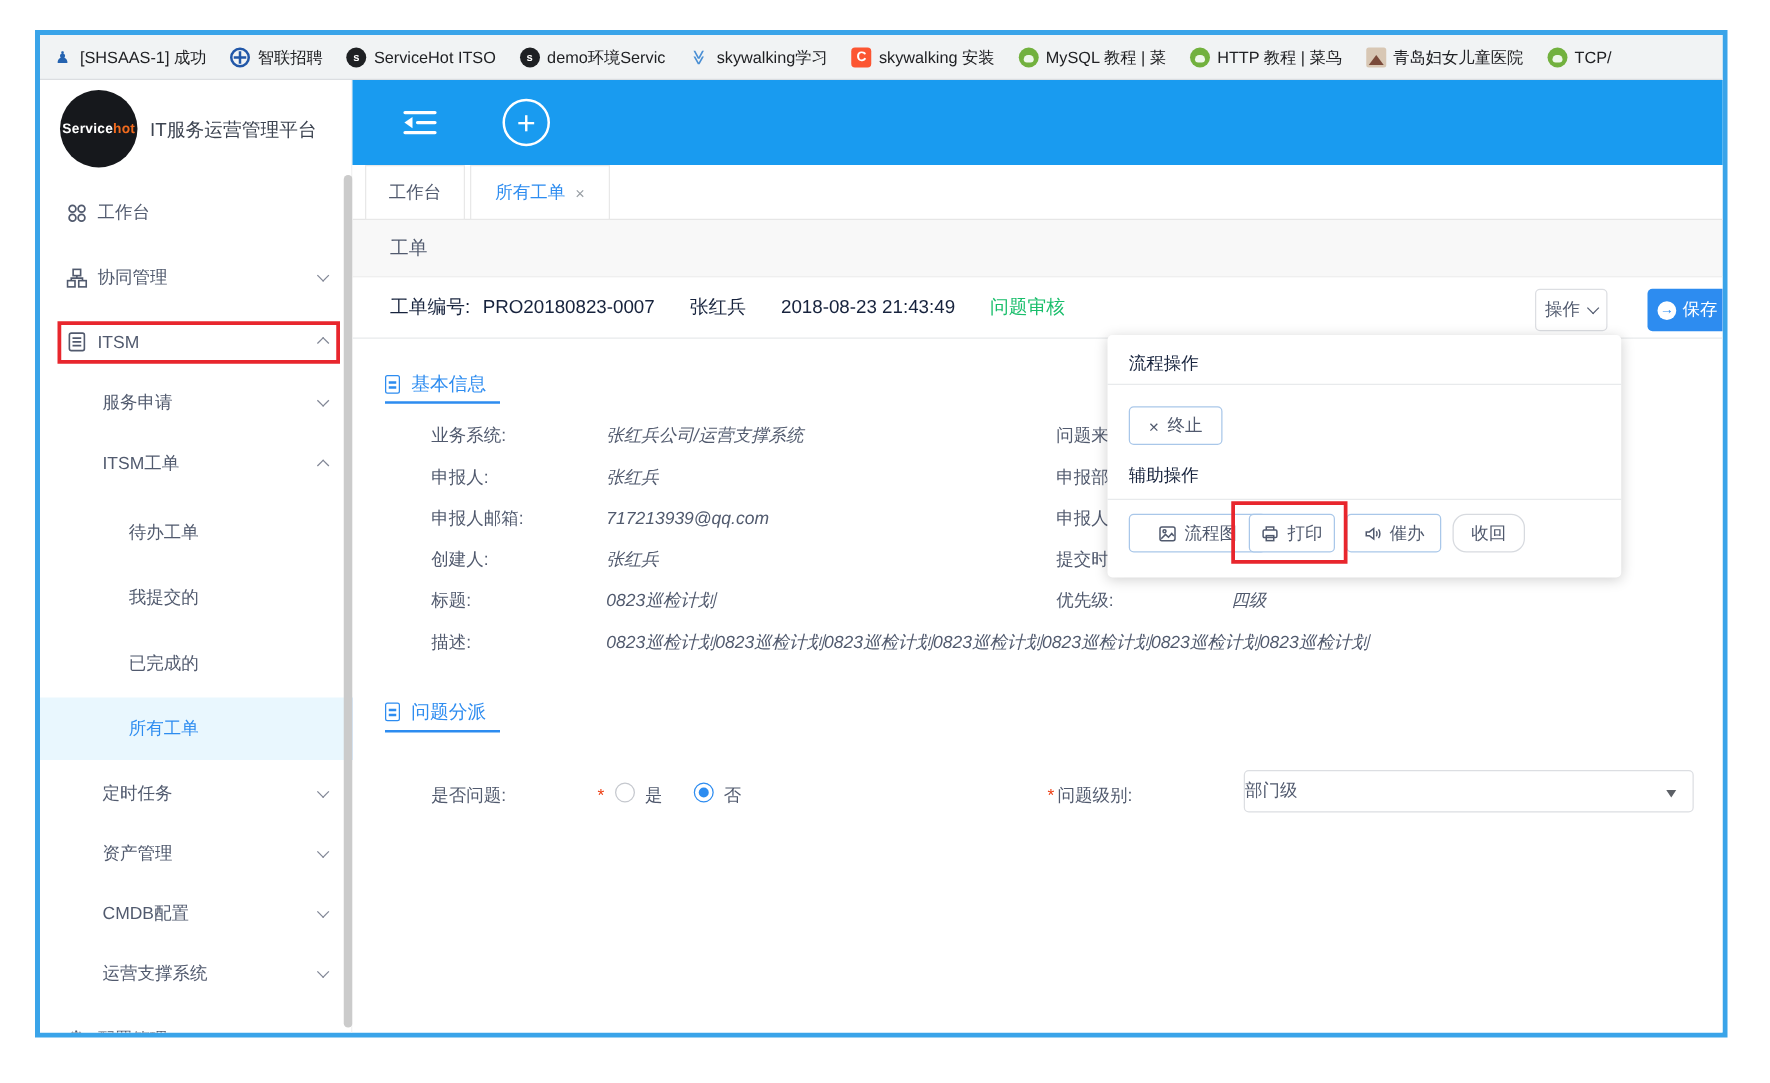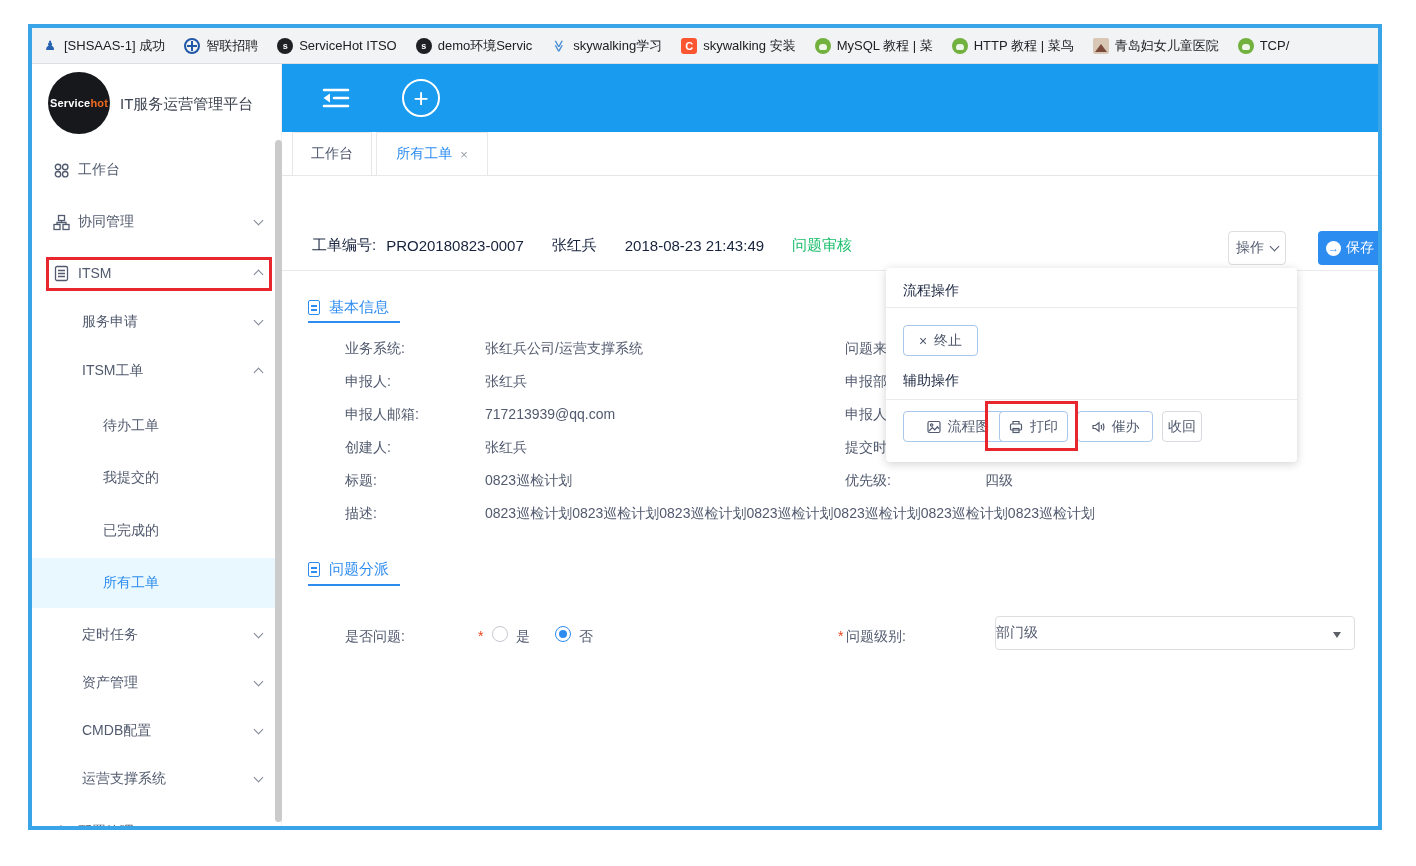--- a/index.html
+++ b/index.html
@@ -85,21 +85,21 @@
   .save-ico{width:15px;height:15px;border-radius:50%;background:#fff;color:#2d8cf0;font-size:11px;font-weight:bold;
     display:flex;align-items:center;justify-content:center;}
   .divider1{position:absolute;left:0;right:0;top:48px;border-top:1px solid #e8eaec;}
 
   .sec-head{position:absolute;left:26px;display:flex;align-items:center;gap:9px;font-size:15px;color:#2d8cf0;}
   .doc-ico{width:12px;height:15px;border:1px solid #2d8cf0;border-radius:2px;position:relative;}
   .doc-ico::after{content:"";position:absolute;left:2px;top:4px;width:6px;height:1.5px;background:#2d8cf0;box-shadow:0 4px 0 #2d8cf0;}
   .sec-line{position:absolute;height:2px;width:92px;background:#2d8cf0;left:26px;}
 
   .f-label{position:absolute;font-size:14px;color:#515a6e;}
-  .f-value{position:absolute;font-size:14px;color:#515a6e;white-space:nowrap;}
+  .f-value{position:absolute;font-size:14px;color:#515a6e;white-space:nowrap;font-style:italic;}
 
   .req{color:#ed3f14;font-size:14px;position:absolute;}
   .radio{position:absolute;width:16px;height:16px;border-radius:50%;background:#fff;border:1px solid #c5c8ce;cursor:pointer;}
   .radio.checked{border-color:#2d8cf0;}
   .radio.checked::after{content:"";position:absolute;left:3px;top:3px;width:8px;height:8px;border-radius:50%;background:#2d8cf0;}
   .sel{position:absolute;left:713px;top:394px;width:360px;height:34px;border:1px solid #dcdee2;border-radius:4px;
     background:#fff;display:flex;align-items:center;padding-left:0;font-size:14px;color:#515a6e;cursor:pointer;}
   .sel-arrow{position:absolute;right:13px;top:15px;width:0;height:0;border-left:4.5px solid transparent;border-right:4.5px solid transparent;border-top:6px solid #5c6066;}
 
   
@@ -261,20 +261,21 @@
   <div class="tabrow">
     <div class="tab" style="left:10px;width:80px;">
       <span>工作台</span>
     </div>
     <div class="tab active" style="left:94px;width:112px;">
       <span>所有工单</span>
       <span class="tclose">×</span>
     </div>
   </div>
 
+  <div class="crumb">工单</div>
 
   <div class="content">
 
     <div class="info-row">
       <span style="margin-right:10px;">工单编号:</span>
       <span class="gap">PRO20180823-0007</span>
       <span class="gap">张红兵</span>
       <span class="gap">2018-08-23 21:43:49</span>
       <span class="status-green">问题审核</span>
     </div>
@@ -361,20 +362,20 @@
           </svg>
         <span>打印</span>
       </div>
       <div class="pbtn" style="left:191px;top:143px;width:76px;">
         <svg width="14" height="14" viewBox="0 0 14 14" fill="none" stroke="#515a6e" stroke-width="1.2">
             <path d="M2 5.5h2.5L8 2.8v8.4L4.5 8.5H2z" fill="none"></path>
             <path d="M10 5c.8.9.8 3.1 0 4M11.8 3.5c1.5 1.7 1.5 5.3 0 7"></path>
           </svg>
         <span>催办</span>
       </div>
-      <div class="pbtn gray" style="left:276px;top:143px;width:40px;">
+      <div class="pbtn gray" style="left:276px;top:143px;width:58px;border-radius:11px;">
         <span>收回</span>
       </div>
       <div class="annot" style="left:99px;top:133px;width:93px;height:50px;"></div>
     </div>
 
   </div>
 </div>
 
 </body></html>

